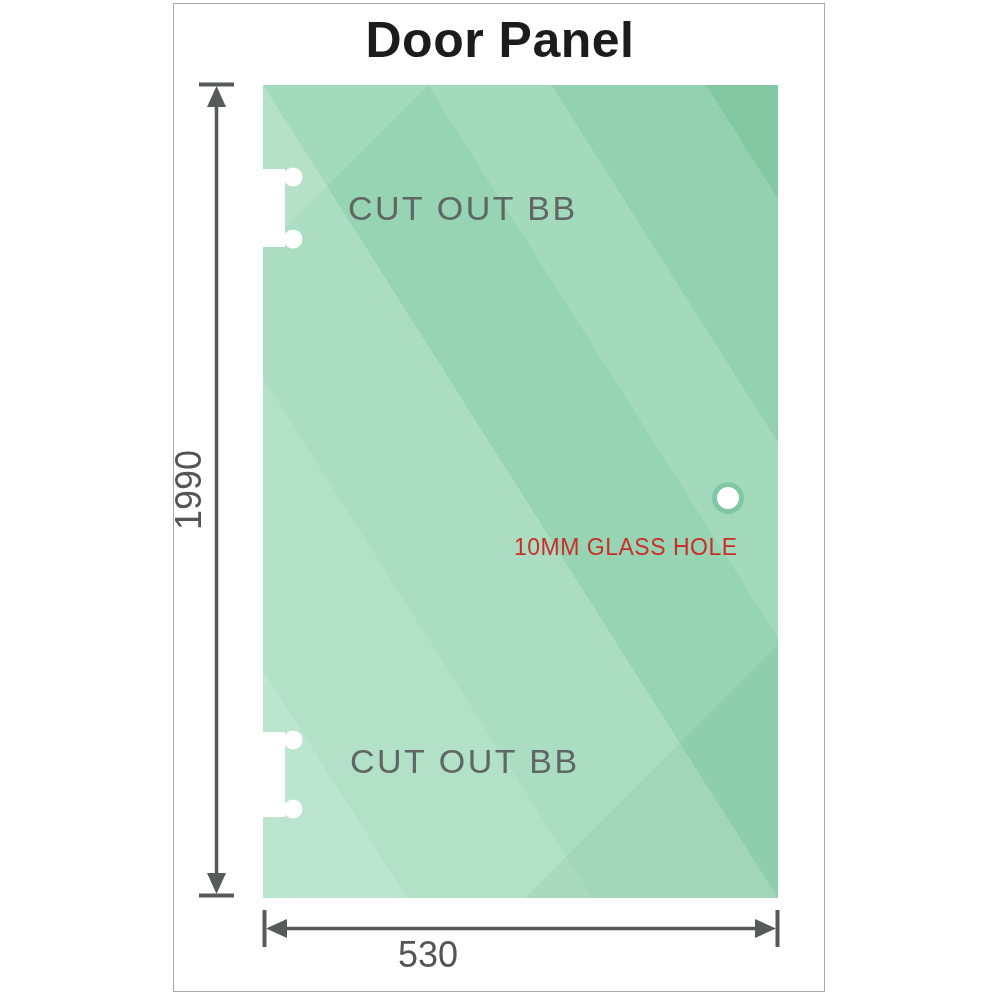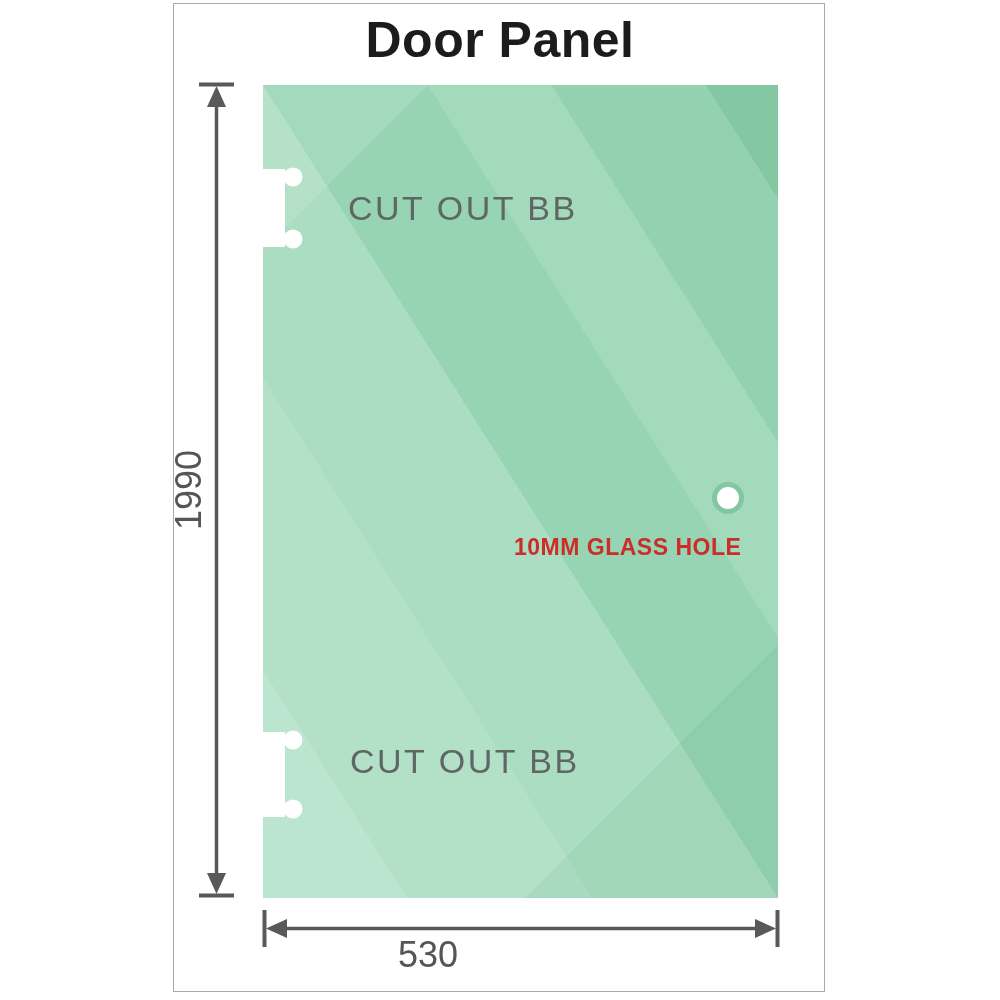--- a/index.html
+++ b/index.html
@@ -64,21 +64,21 @@
     top: 742px;
     font-size: 34px;
     font-weight: 300;
     letter-spacing: 2.5px;
     color: #5f6765;
   }
   .hole-label {
     left: 514px;
     top: 534px;
     font-size: 23px;
-    font-weight: 700;
+    font-weight: 400;
     letter-spacing: 0.5px;
     color: #ca2e28;
   }
   .dim-label {
     color: #555555;
     font-size: 36px;
   }
   .dim-v {
     left: 189px;
     top: 490px;

